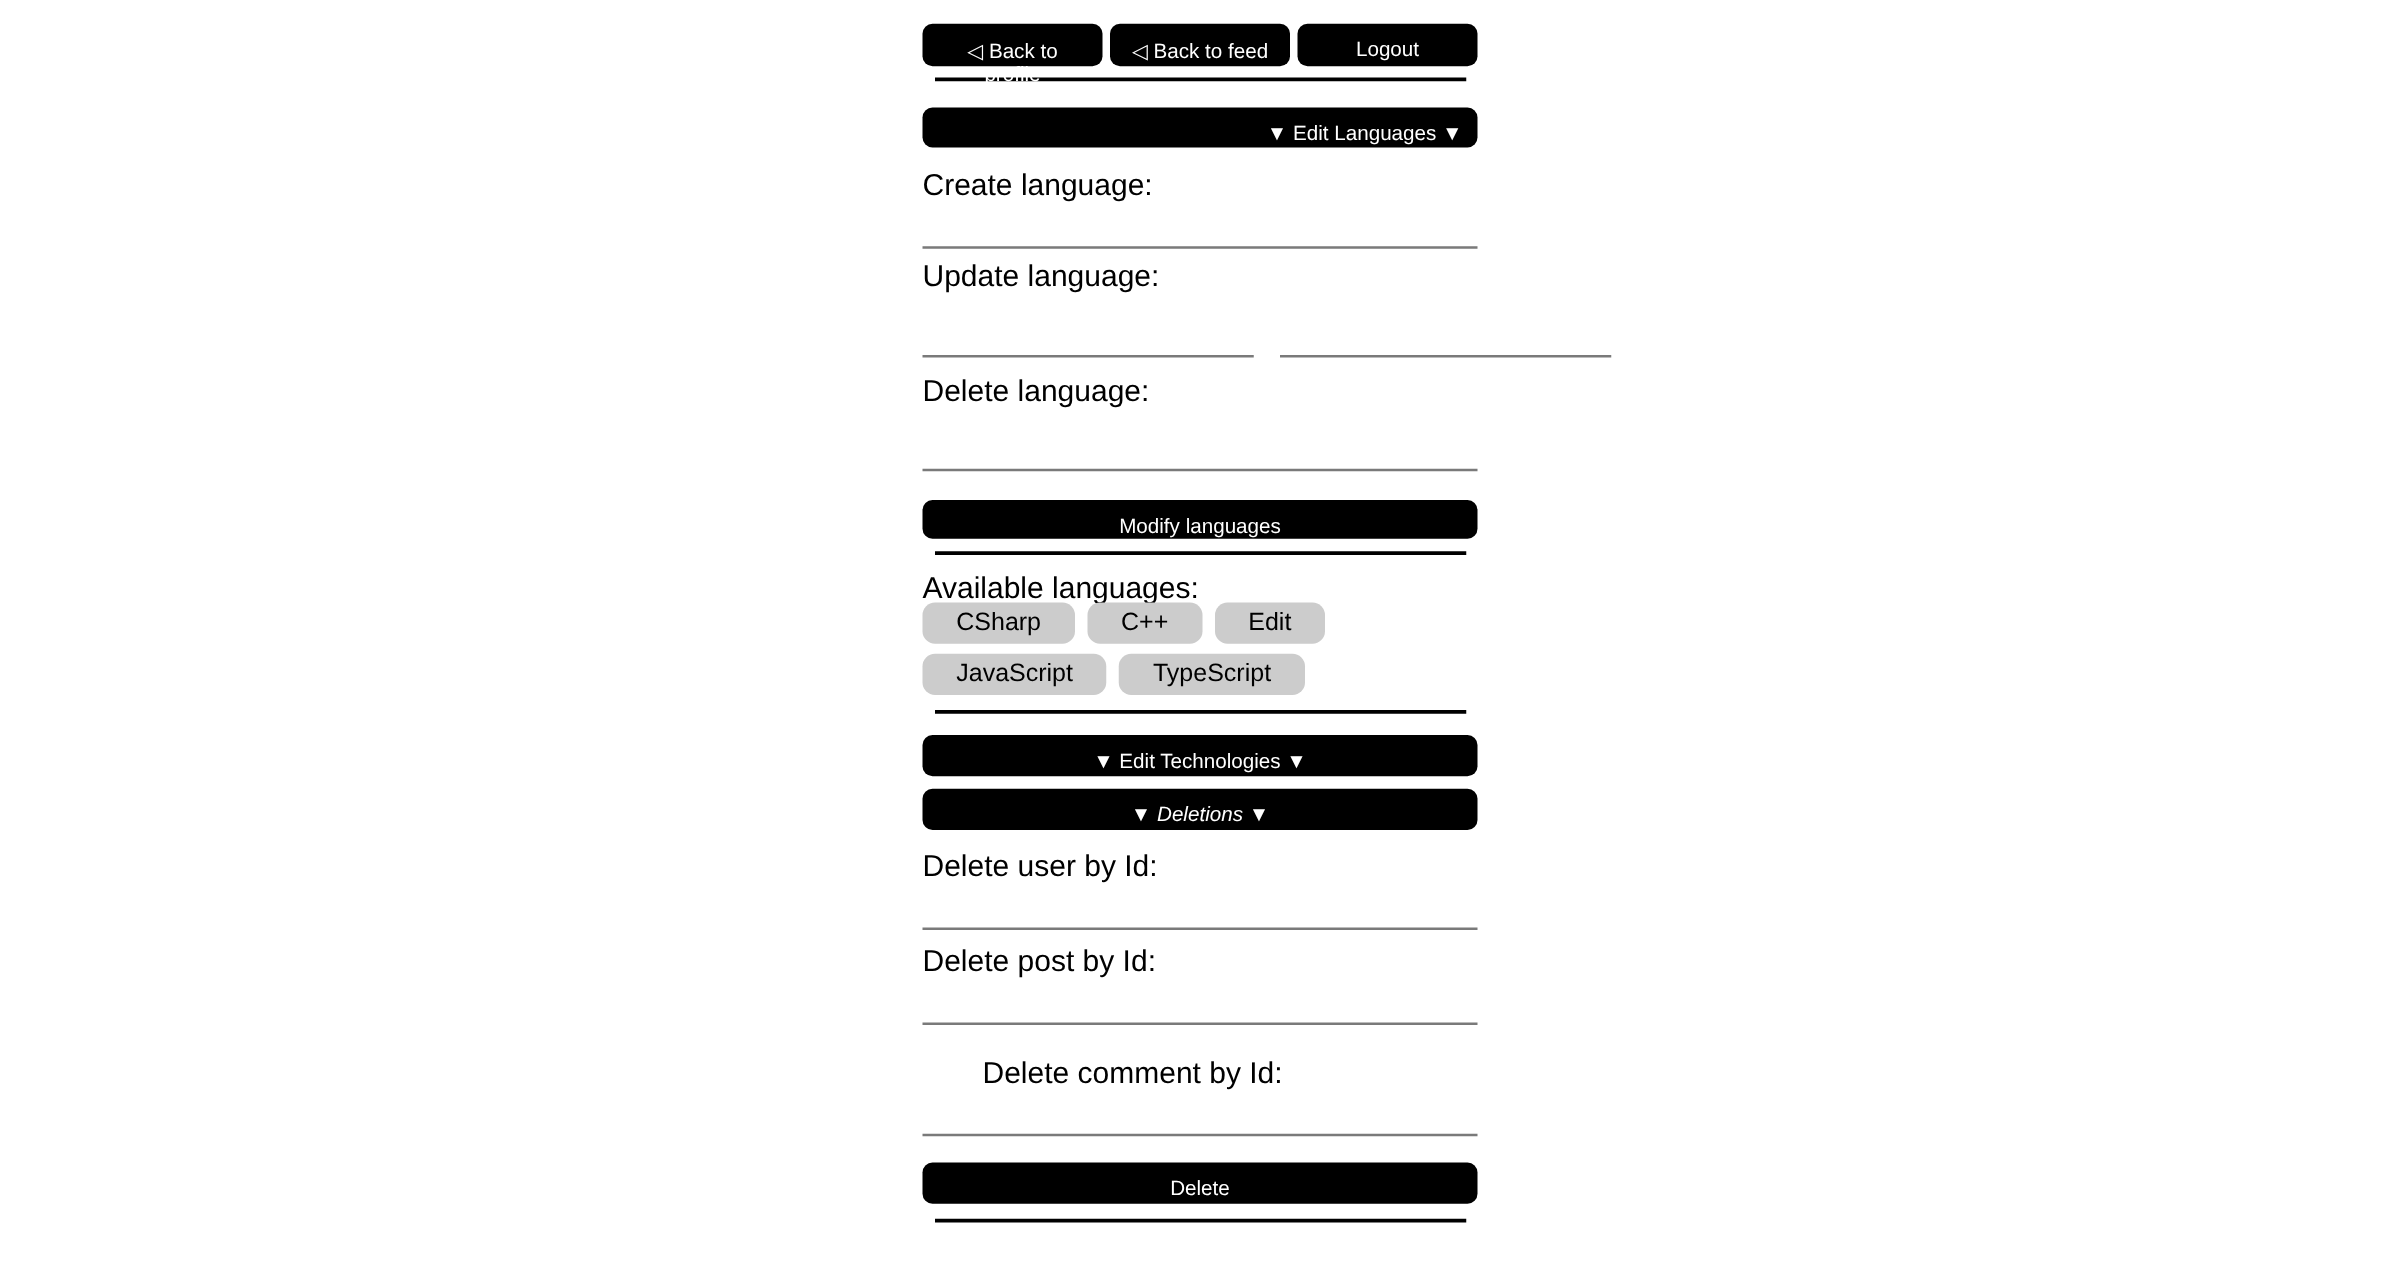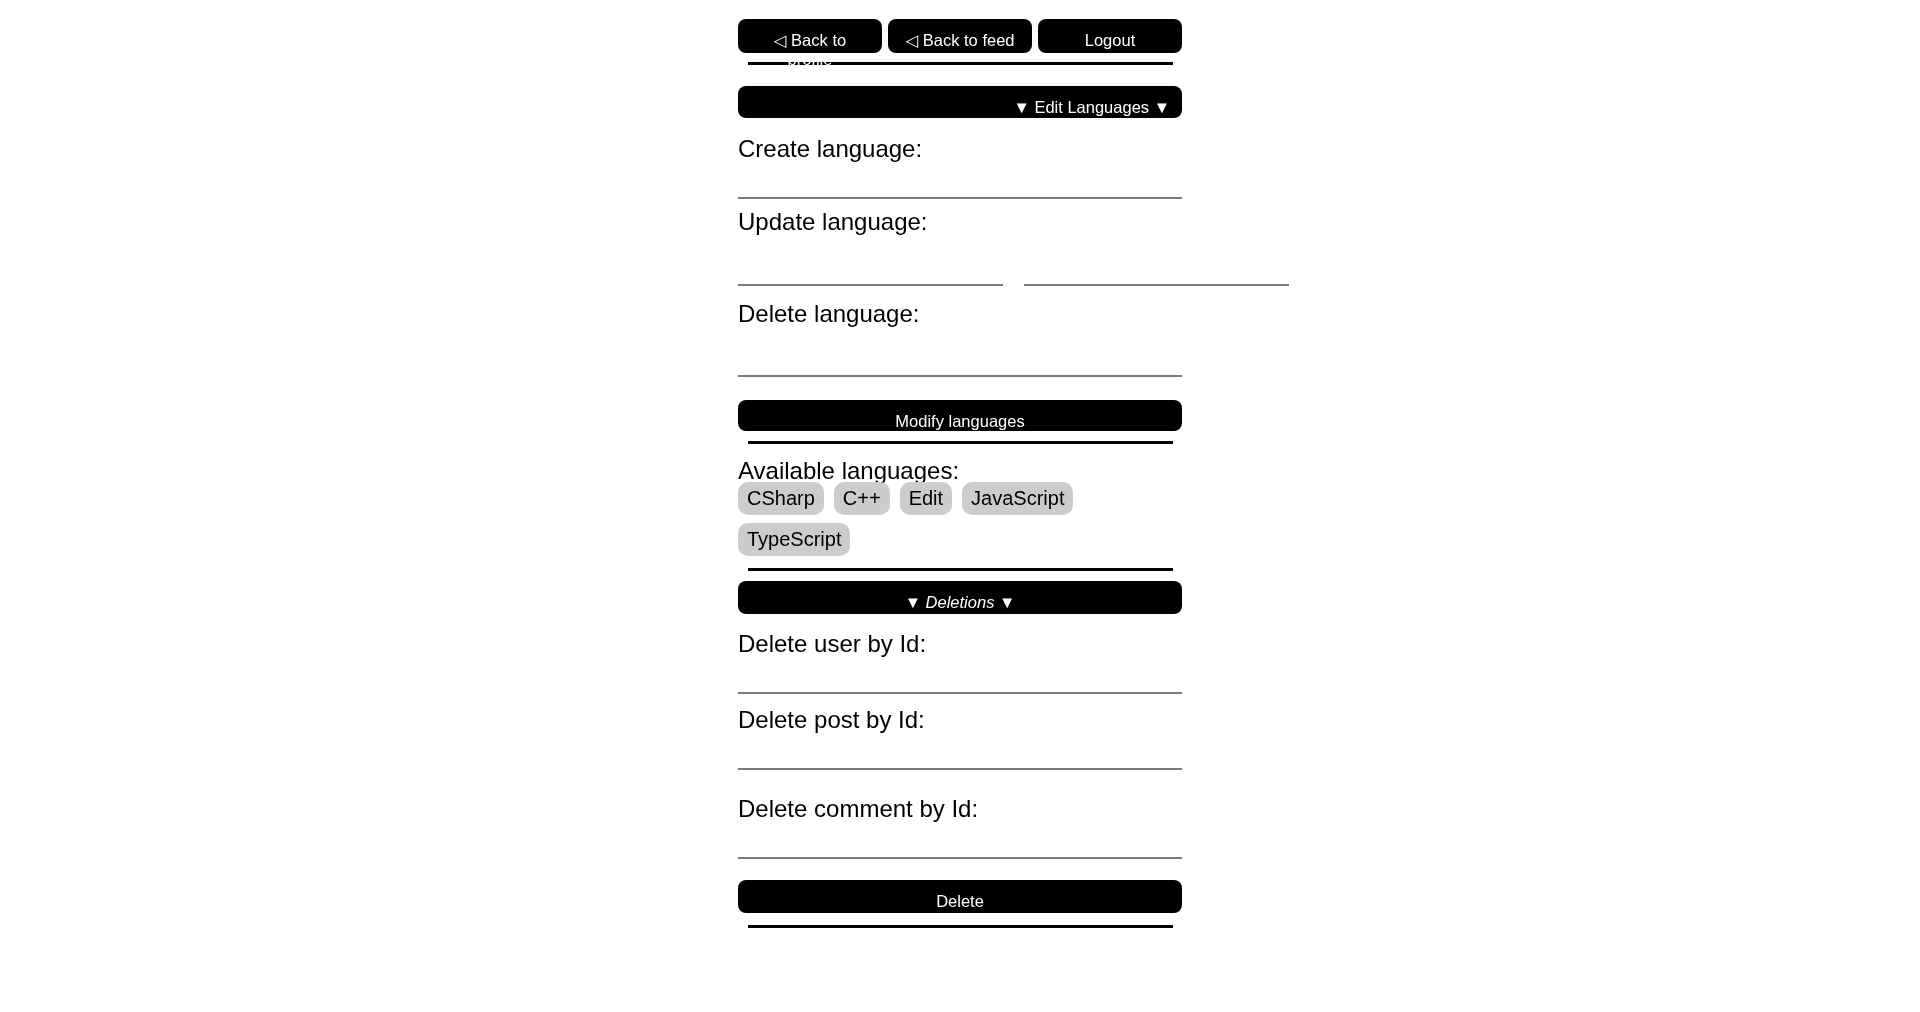--- a/index.html
+++ b/index.html
@@ -82,21 +82,21 @@
     display: flex;
     flex-wrap: wrap;
     gap: 8px 10px;
   }
   .tag {
     background: #cccccc;
     color: #000000;
     border-radius: 10px;
     font-size: 20px;
     line-height: 25px;
-    padding: 4px 9px;
+    padding: 4px 27px;
     display: inline-block;
   }
 </style>
 </head>
 <body>
 
 <div class="page">
   <div class="container">
 
     <div class="btn-row">
@@ -129,29 +129,30 @@
     <div class="tags" style="margin-top:1px;">
         <span class="tag">CSharp</span>
         <span class="tag">C++</span>
         <span class="tag">Edit</span>
         <span class="tag">JavaScript</span>
         <span class="tag">TypeScript</span>
       </div>
 
     <hr class="thick" style="margin-top:12px;">
 
+    <button class="btn wide" style="margin-top:17px;height:33px;">▼ Edit Technologies ▼</button>
     <button class="btn wide" style="margin-top:10px;height:33px;font-style:italic;">▼ Deletions ▼</button>
 
     <p class="label" style="margin-top:19px;">Delete user by Id:</p>
     <input class="line" type="text" value="" style="">
 
     <p class="label" style="margin-top:15px;">Delete post by Id:</p>
     <input class="line" type="text" value="" style="">
 
-    <p class="label" style="margin-top:28px;">Delete comment by Id:</p>
+    <p class="label" style="margin-top:28px;margin-left:48px;">Delete comment by Id:</p>
     <input class="line" type="text" value="" style="">
 
     <button class="btn wide" style="margin-top:21px;height:33px;">Delete</button>
 
     <hr class="thick" style="margin-top:12px;">
 
   </div>
 </div>
 
 </body></html>

